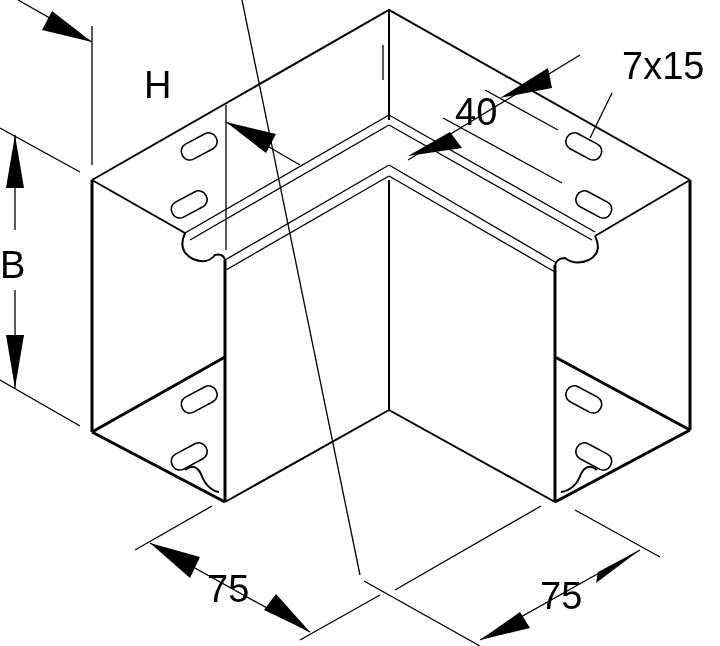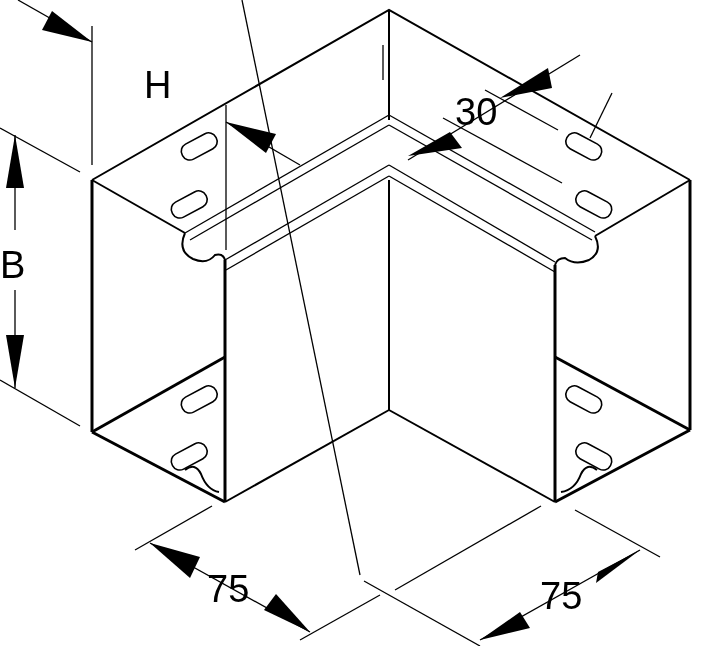--- a/index.html
+++ b/index.html
@@ -114,16 +114,17 @@
       <line class="thin" x1="575" y1="510" x2="660" y2="557"></line>
       <line class="thin" x1="640" y1="550" x2="480" y2="640"></line>
       <polygon class="arrow" points="640,550 598,572 596,583"></polygon>
       <polygon class="arrow" points="480,640 520,612 530,628"></polygon>
       <line class="thin" x1="364" y1="581" x2="480" y2="646"></line>
     </g>
   </svg>
 
   <span class="lbl" style="left:144px;top:66px;">H</span>
   <span class="lbl" style="left:0px;top:246px;">B</span>
-  <span class="lbl" style="left:455px;top:93px;">30</span>
+  <span class="lbl" style="left:455px;top:93px;">40</span>
+  <span class="lbl" style="left:622px;top:47px;">7x15</span>
   <span class="lbl" style="left:207px;top:570px;">75</span>
   <span class="lbl" style="left:540px;top:577px;">75</span>
 </div>
 
 </body></html>

